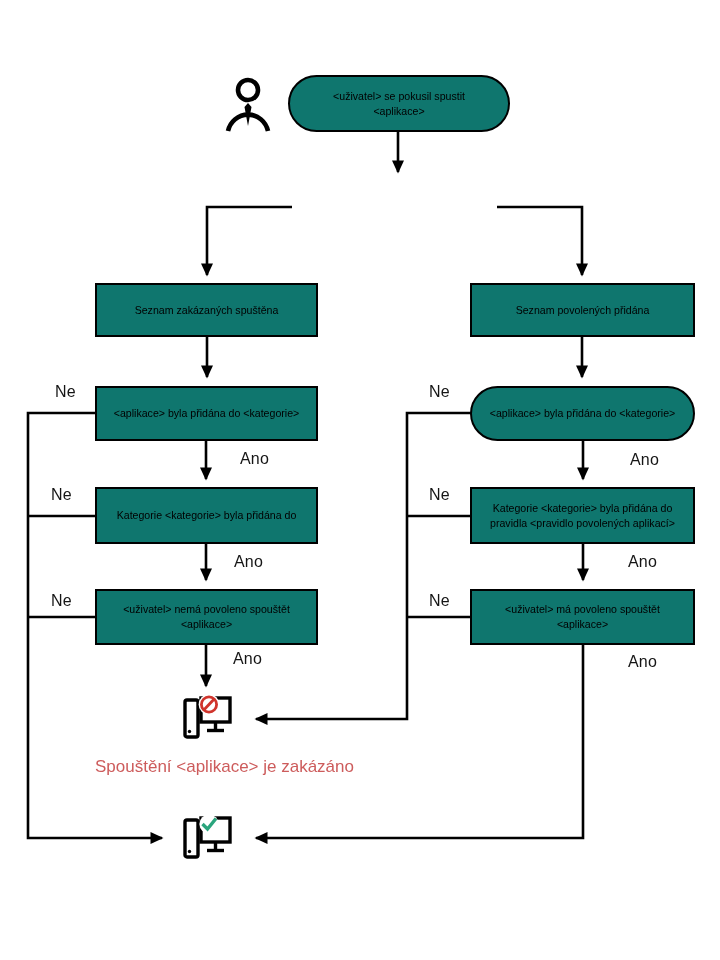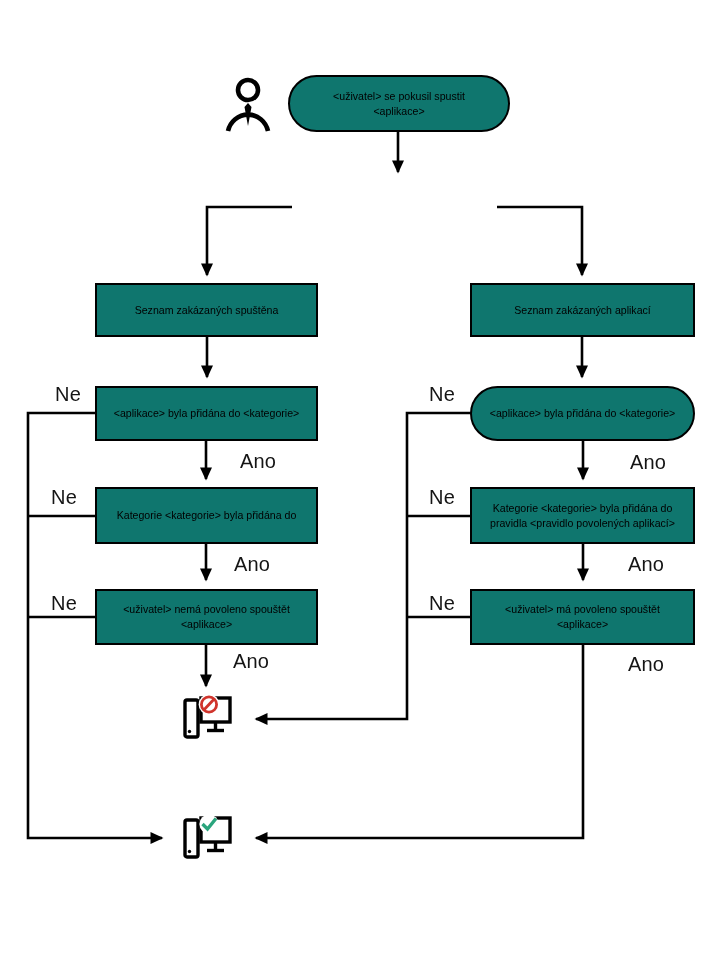--- a/index.html
+++ b/index.html
@@ -9,21 +9,21 @@
   }
   .wires{position:absolute;left:0;top:0;}
   .node{
     position:absolute;box-sizing:border-box;border:2.6px solid #000;background:#0f766e;
     display:flex;flex-direction:column;align-items:center;justify-content:center;
     text-align:center;font-size:10.6px;line-height:1.4;padding:2px 8px;
   }
   .pill{border-radius:29px;}
   .ellipse{border-radius:50% / 50%;}
   .yn{
-    position:absolute;font-size:20px;color:#151515;letter-spacing:0.2px;
+    position:absolute;font-size:16px;color:#151515;letter-spacing:0.2px;
   }
   .caption{position:absolute;font-size:17px;white-space:nowrap;}
   .caption.blocked{color:#cd5c5c;}
   .caption.launched{color:#0f7d6a;}
   .icon-abs{position:absolute;}
 </style>
 </head>
 <body>
 
 <div class="stage">
@@ -65,21 +65,21 @@
     <div>&lt;uživatel&gt; se pokusil spustit</div>
     <div>&lt;aplikace&gt;</div>
   </div>
 
 
   <div class="node" style="left:95px;top:283px;width:223px;height:54px;">
     <div>Seznam zakázaných spuštěna</div>
   </div>
 
   <div class="node" style="left:470px;top:283px;width:225px;height:54px;">
-    <div>Seznam zakázaných aplikací</div>
+    <div>Seznam povolených přidána</div>
   </div>
 
   <div class="node" style="left:95px;top:386px;width:223px;height:55px;">
     <div>&lt;aplikace&gt;  byla přidána do &lt;kategorie&gt;</div>
   </div>
 
   <div class="node pill" style="left:470px;top:386px;width:225px;height:55px;">
     <div>&lt;aplikace&gt;  byla přidána do &lt;kategorie&gt;</div>
   </div>
 
@@ -120,20 +120,21 @@
     <rect x="4" y="9" width="13" height="37" rx="2" fill="#fff" stroke="#000" stroke-width="3.4"></rect>
     <circle cx="8.5" cy="40.5" r="1.7" fill="#000"></circle>
     <rect x="20" y="7" width="29" height="24" fill="#fff" stroke="#000" stroke-width="3.4"></rect>
     <line x1="34.5" y1="31" x2="34.5" y2="38" stroke="#000" stroke-width="3.4"></line>
     <line x1="26" y1="39.5" x2="43" y2="39.5" stroke="#000" stroke-width="3.4"></line>
     <circle cx="28" cy="13.5" r="10.4" fill="#fff"></circle>
     <circle cx="28" cy="13.5" r="7.6" fill="none" stroke="#d0342c" stroke-width="2.8"></circle>
     <line x1="33.2" y1="8" x2="22.8" y2="19" stroke="#d0342c" stroke-width="2.8"></line>
   </svg>
 
+  <div class="caption blocked" style="left:95px;top:757px;">Spouštění  &lt;aplikace&gt;  je zakázáno</div>
 
   <svg class="icon-abs" style="left:181px;top:811px;" width="52" height="54" viewBox="0 0 52 54">
     <rect x="4" y="9" width="13" height="37" rx="2" fill="#fff" stroke="#000" stroke-width="3.4"></rect>
     <circle cx="8.5" cy="40.5" r="1.7" fill="#000"></circle>
     <rect x="20" y="7" width="29" height="24" fill="#fff" stroke="#000" stroke-width="3.4"></rect>
     <line x1="34.5" y1="31" x2="34.5" y2="38" stroke="#000" stroke-width="3.4"></line>
     <line x1="26" y1="39.5" x2="43" y2="39.5" stroke="#000" stroke-width="3.4"></line>
     <circle cx="28" cy="13" r="9.6" fill="#fff"></circle>
     <path d="M21.5,13 L26.5,18 L35,7.5" fill="none" stroke="#2ba57d" stroke-width="3.4"></path>
   </svg>

